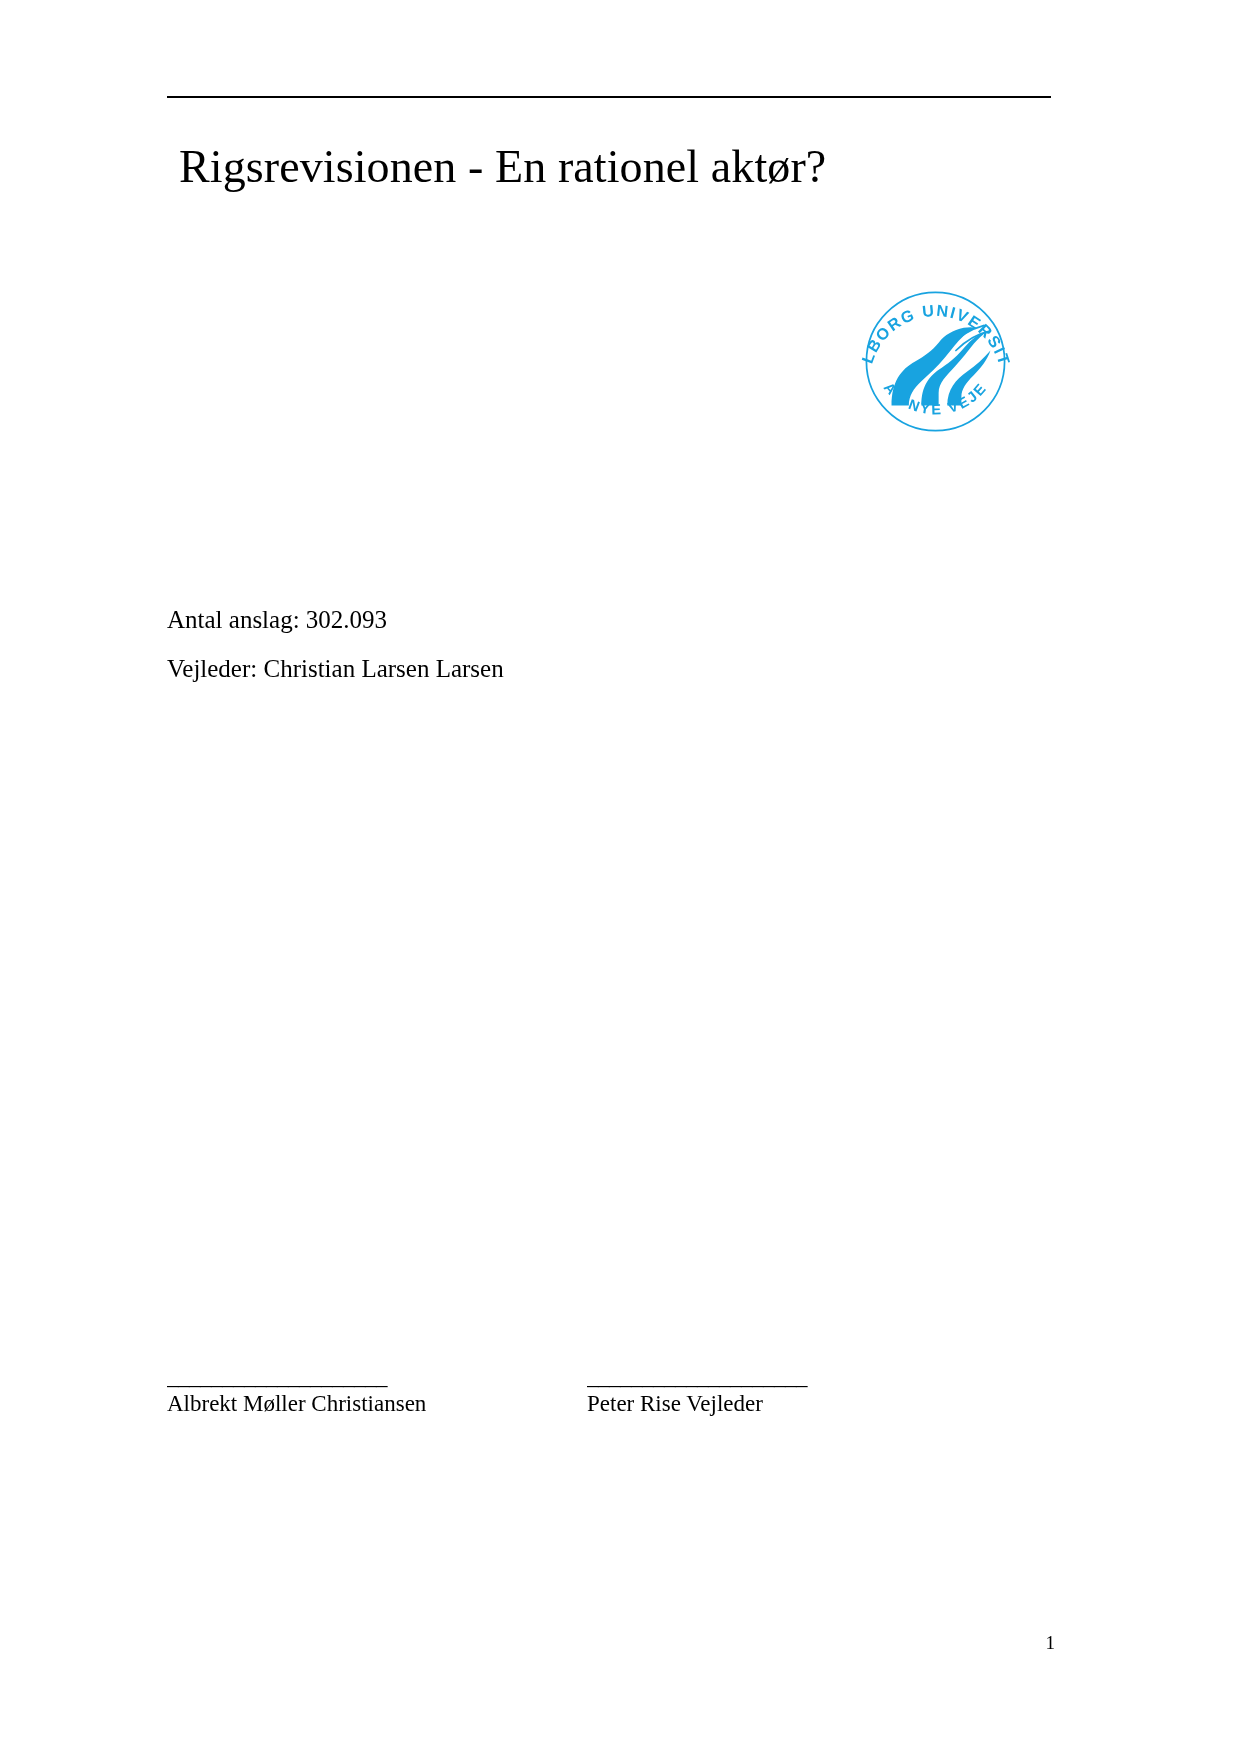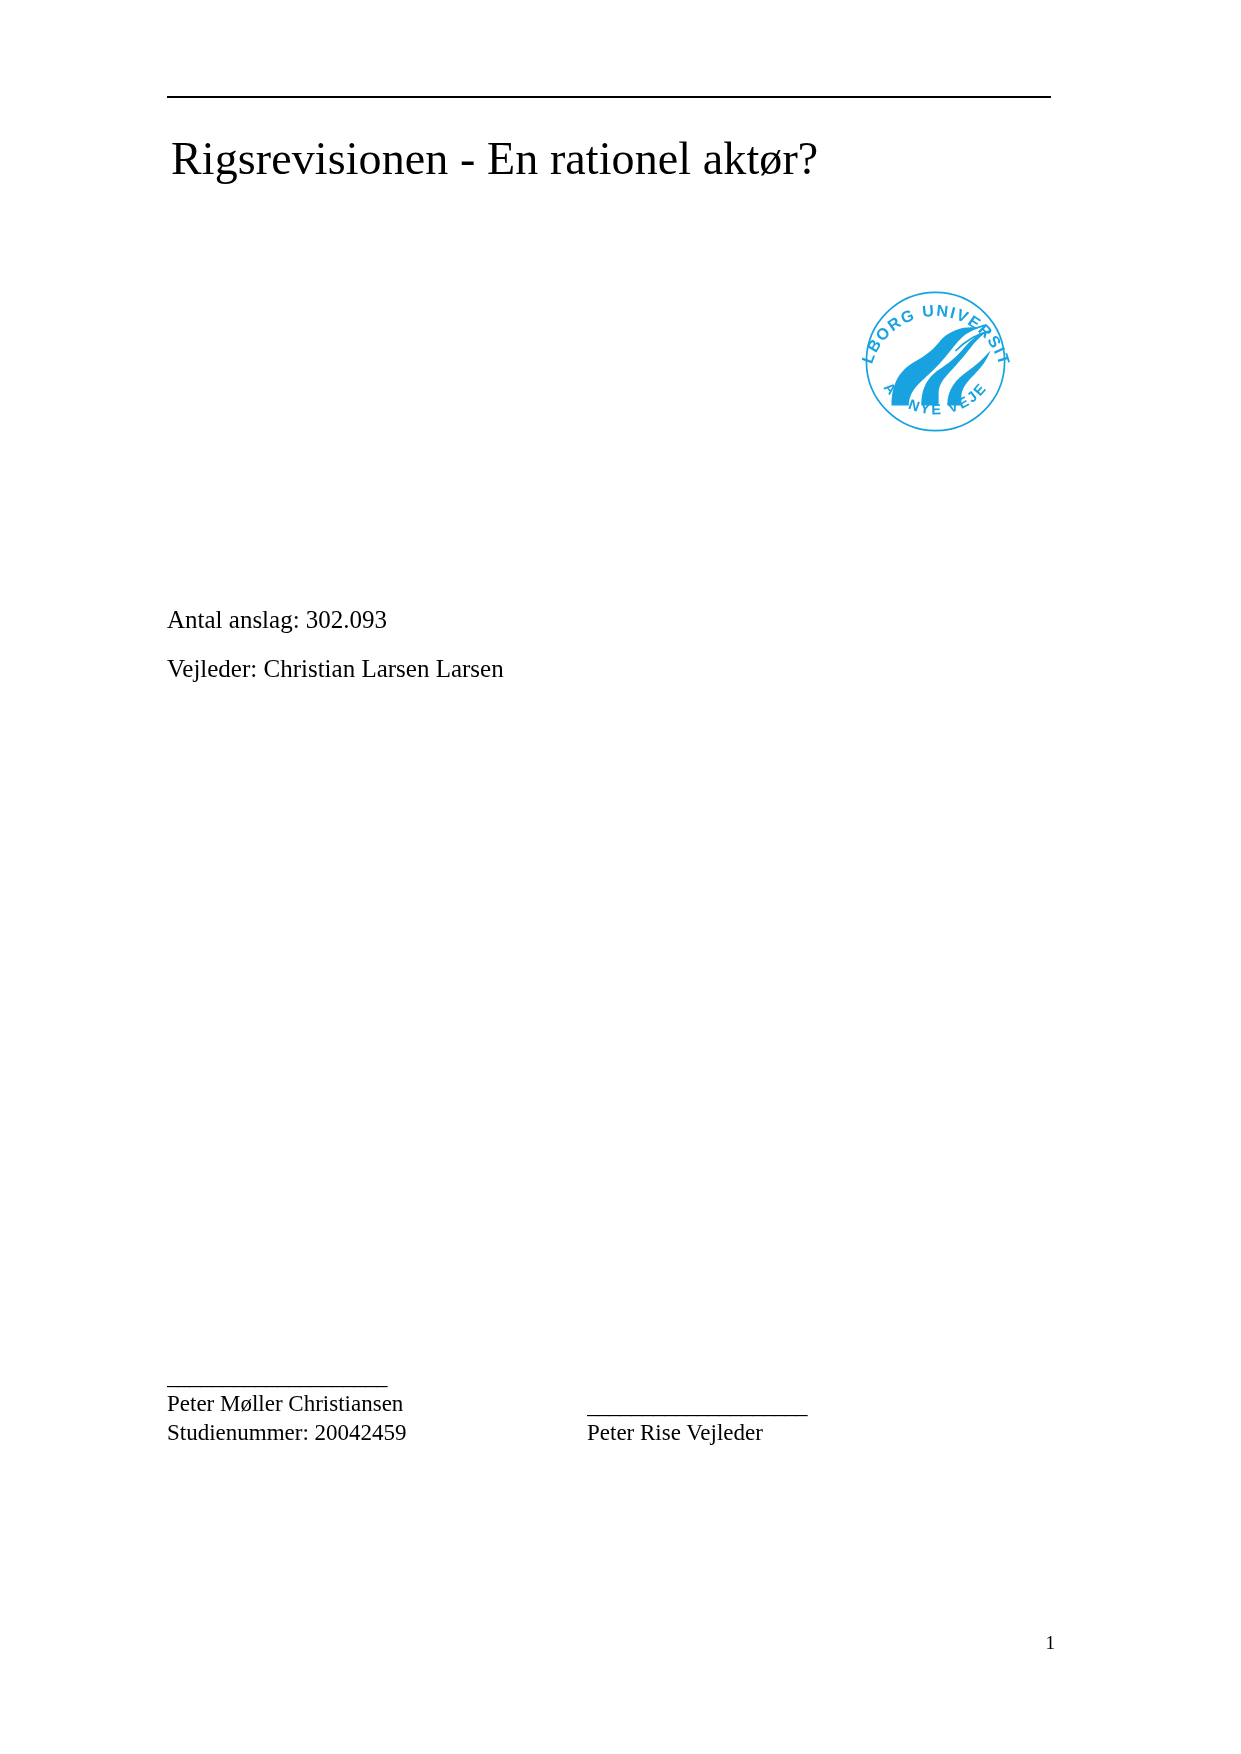--- a/index.html
+++ b/index.html
@@ -35,21 +35,21 @@
   
   .doc-title {
     position: absolute;
     left: 167px;
     top: 126px;
     width: 900px;
     font-size: 46px;
     line-height: 58px;
     font-weight: normal;
     letter-spacing: 0.1px;
-    margin: 4px;
+    margin: 12px;
     white-space: nowrap;
   }
 
   
   .meta-block {
     position: absolute;
     left: 167px;
     top: 300px;
     width: 620px;
   }
@@ -167,22 +167,21 @@
   </div>
 
   <div class="details-block">
     <div class="details-line">Antal anslag: 302.093</div>
     <div class="details-line">Vejleder: Christian Larsen Larsen</div>
   </div>
 
   <div class="signatures">
     <div class="sig-col">
       <div class="sig-rule">____________________</div>
-      <div class="sig-name">Peter Møller Christiansen</div>
-      <div class="sig-id">Studienummer: 20042459</div>
+      <div class="sig-name">Albrekt Møller Christiansen</div>
     </div>
     <div class="sig-col second">
       <div class="sig-rule">____________________</div>
       <div class="sig-name">Peter Rise Vejleder</div>
     </div>
   </div>
 
   <div class="page-number">1</div>
 
 </div>

